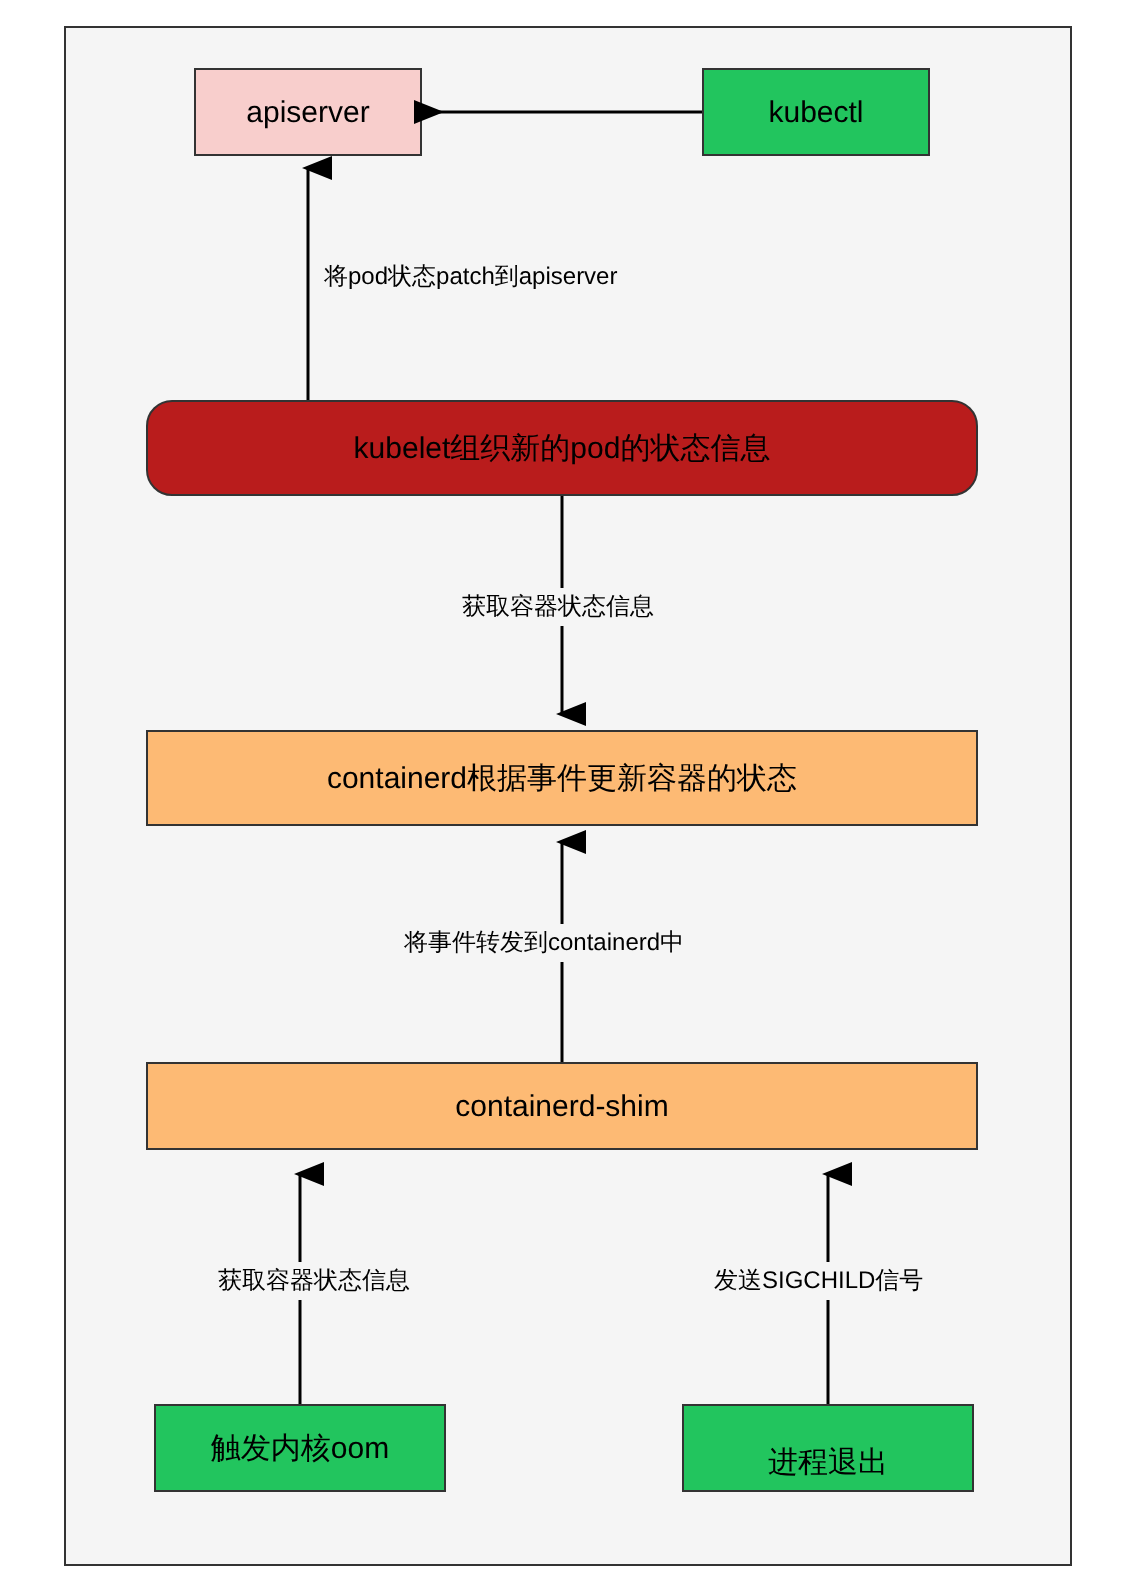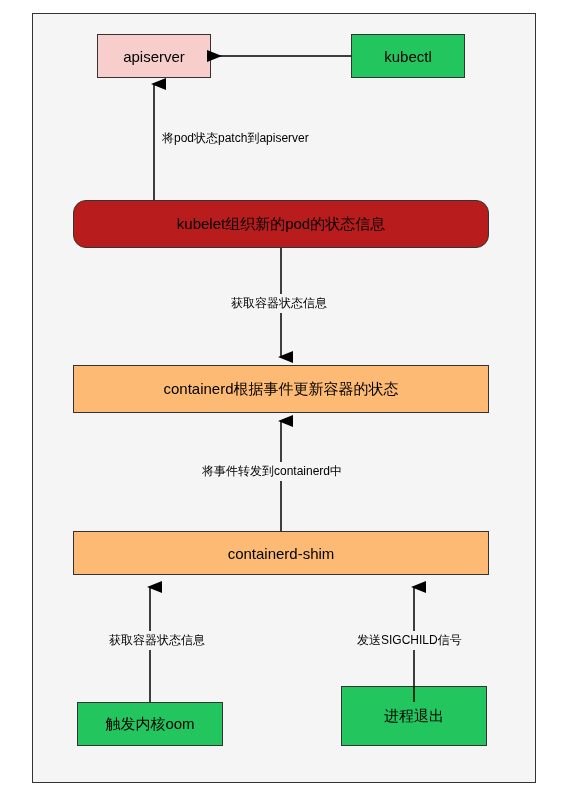--- a/index.html
+++ b/index.html
@@ -129,21 +129,21 @@
   </svg>
 
   <div class="label" style="left:165px; top:448px;">
     <span>将事件转发到containerd中</span>
   </div>
 
   <div class="box box-white" style="left:44px; top:688px; width:146px; height:44px;">
     <span>触发内核oom</span>
   </div>
 
-  <div class="box box-white" style="left:308px; top:672px; width:146px; height:60px;">
+  <div class="box box-white" style="left:308px; top:688px; width:146px; height:44px;align-items:flex-end;">
     <span>进程退出</span>
   </div>
 
   <svg class="arrow" style="left:107px; top:563px; width:24px; height:128px;">
     <defs>
       <marker id="arrowhead-up3" markerWidth="8" markerHeight="10" refX="4" refY="2" orient="auto">
         <polygon points="0 10, 4 0, 8 10" fill="#000"></polygon>
       </marker>
     </defs>
     <line x1="10" y1="125" x2="10" y2="10" stroke="#000" stroke-width="1.5" marker-end="url(#arrowhead-up3)"></line>

